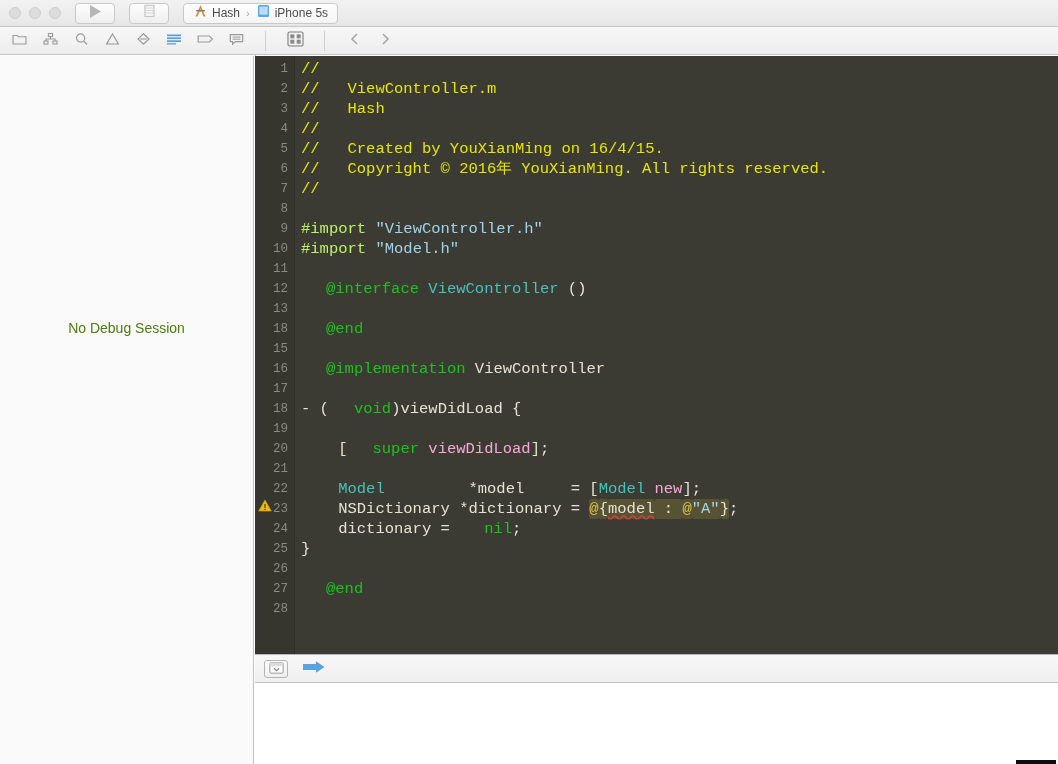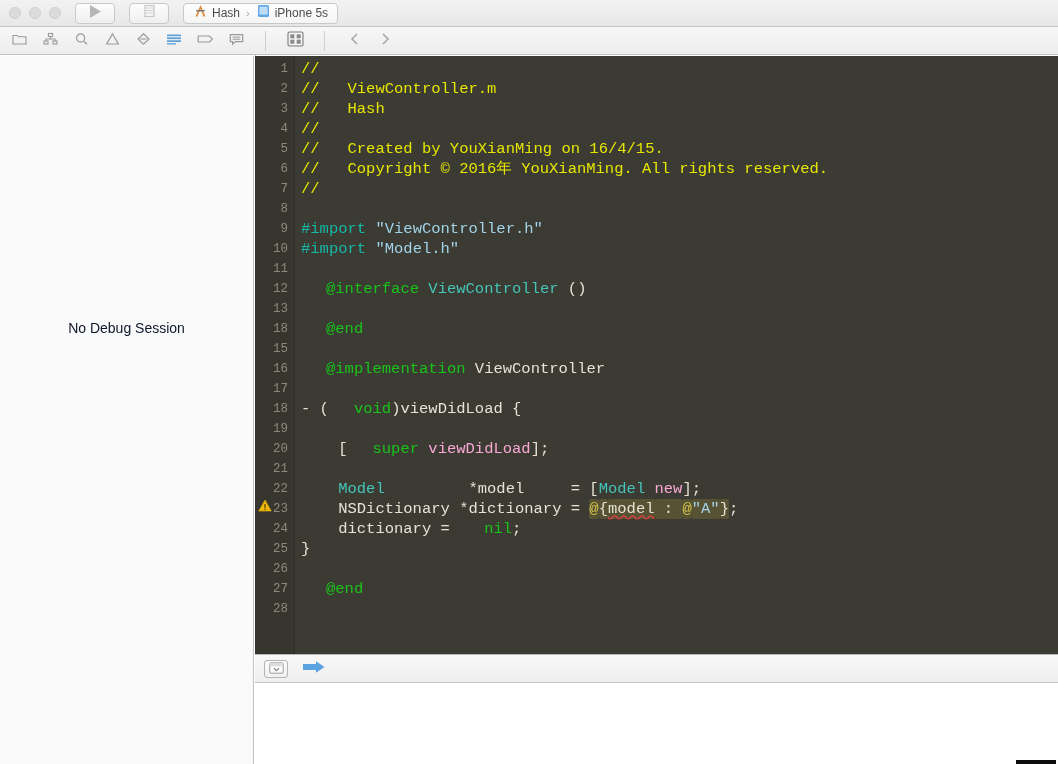--- a/index.html
+++ b/index.html
@@ -68,21 +68,21 @@
   .bc-item { display:flex; align-items:center; gap:4px; }
   .bc-txt { font-size:11.5px; color:#5d5d5d; }
   .bc-arrow { color:#b0b0b0; font-size:11px; margin:0 3px; }
 
   
   .leftpane {
     position:absolute; left:0; top:56px; width:254px; height:708px;
     background:#fafafa; border-right:1px solid #c2c2c2;
     display:flex; align-items:center; justify-content:center;
   }
-  .nodebug { font-size:14px; color:#0f172a; position:relative; top:-82px; }
+  .nodebug { font-size:14px; color:#4d7c0f; position:relative; top:-82px; }
 
   
   .editor-wrap {
     position:absolute; left:255px; top:56px; width:803px; height:598px;
     background:#3b3b34; overflow:hidden;
   }
   .gutter {
     position:absolute; left:0; top:0; width:40px; height:598px;
     background:#36362f; border-right:1px solid #2e2e28;
   }
@@ -95,21 +95,21 @@
   }
   .ln {
     height:20px; line-height:20px; text-align:right;
     padding-right:6px; font-family:"Liberation Mono",monospace;
     font-size:12.5px; color:#8a8a80;
   }
   .ln-wrap { padding-top:3px; position:relative; }
   .row { height:20px; line-height:20px; padding-left:6px; }
 
   .c-comment { color:#e6e600; }
-  .c-pre     { color:#14b8a6; }
+  .c-pre     { color:#bef264; }
   .c-string  { color:#a2d3e8; }
   .c-key     { color:#19c419;margin-left:25px; }
   .c-type    { color:#45c4b8; }
   .c-plain   { color:#e6e2d4; }
   .c-msg     { color:#f9a8d4; }
   .c-at      { color:#d6c44a; }
 
   .hl {
     background:rgba(120,110,50,0.45);
     border-radius:2px; padding:1px 0;

